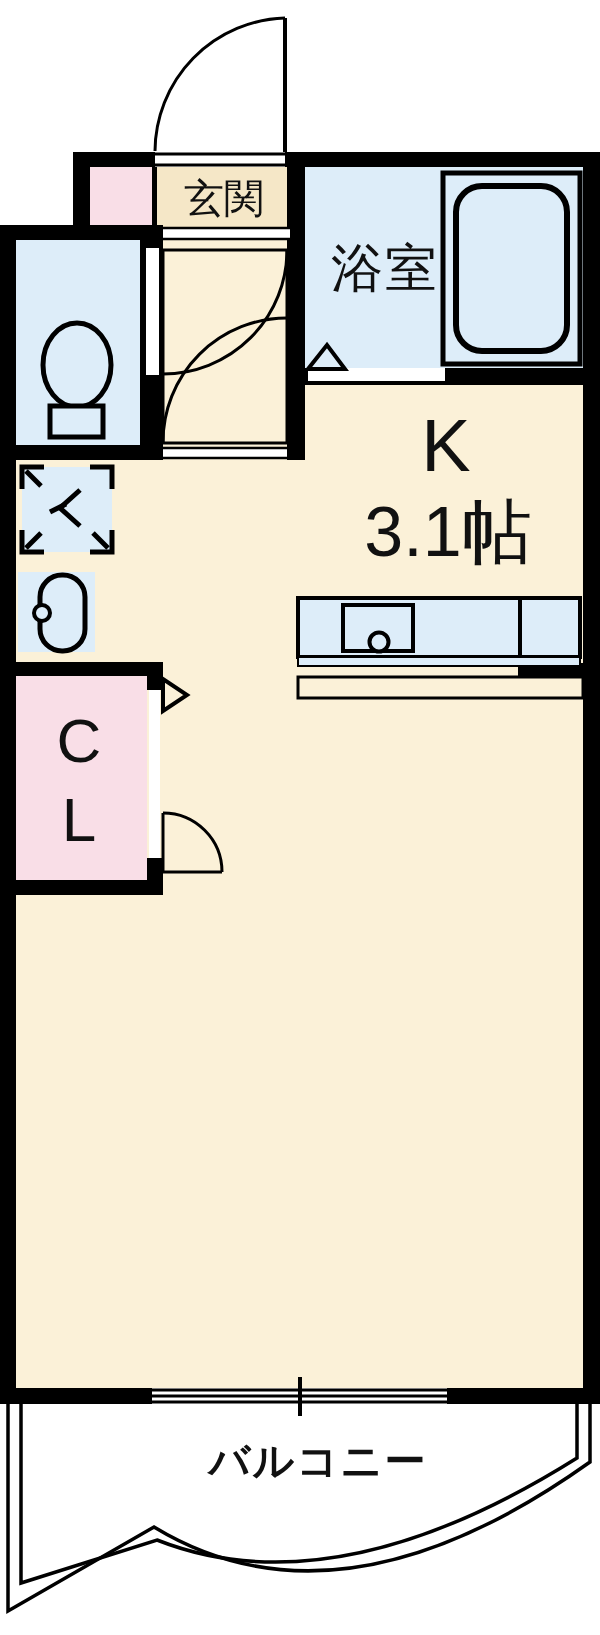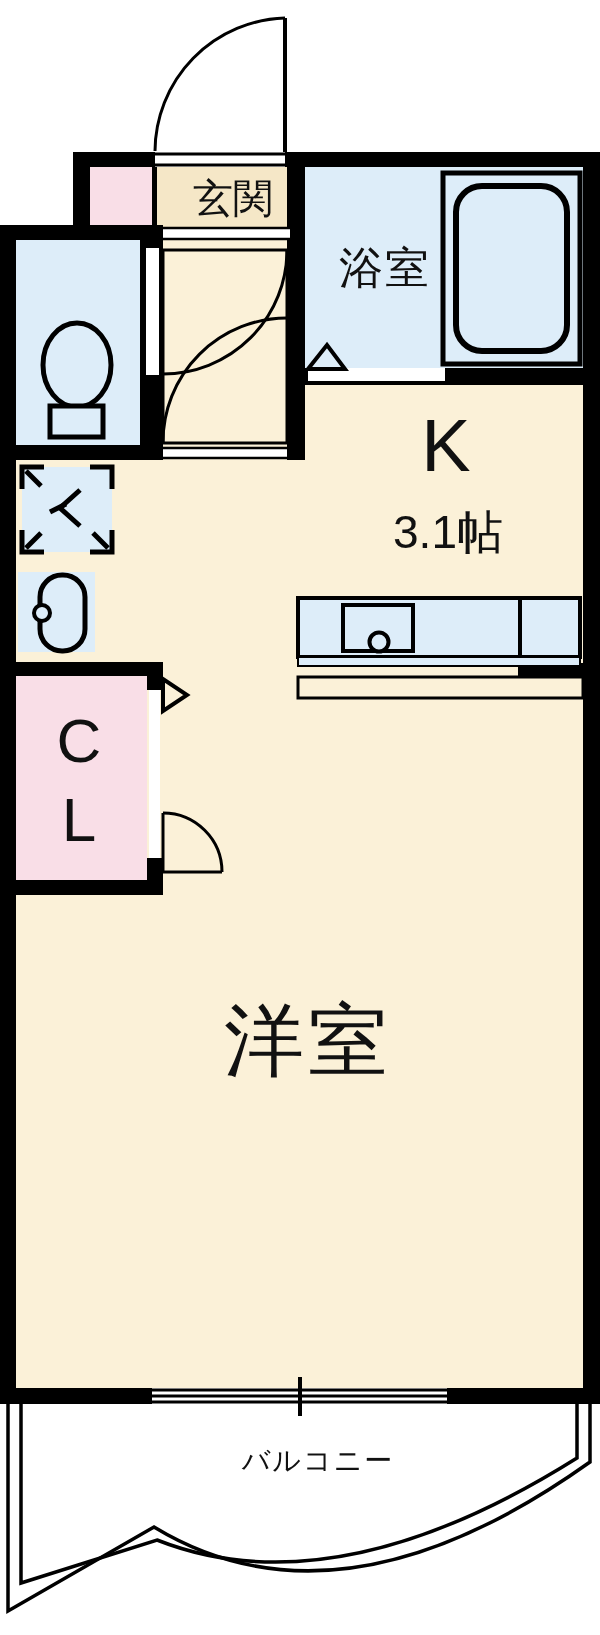--- a/index.html
+++ b/index.html
@@ -7,27 +7,27 @@
     --wall:#000000; --paper:#FFFFFF; --ink:#111111;
   }
   html,body{margin:0;padding:0;background:var(--paper);}
   #plan{position:relative;width:600px;height:1635px;background:var(--paper);
         font-family:"Liberation Sans",sans-serif;overflow:hidden;}
   #plan svg{position:absolute;left:0;top:0;}
   .lbl{position:absolute;transform:translate(-50%,-50%);color:var(--ink);
        white-space:nowrap;text-align:center;line-height:1;}
   .lbl-genkan{font-size:40px;}
   .lbl-wc{font-size:50px;letter-spacing:6px;}
-  .lbl-bath{font-size:44px;letter-spacing:2px;}
+  .lbl-bath{font-size:52px;letter-spacing:2px;}
   .lbl-k{font-size:74px;}
-  .lbl-ksize{font-size:46px;}
+  .lbl-ksize{font-size:70px;}
   .lbl-cl{font-size:62px;}
   .lbl-living{font-size:80px;letter-spacing:4px;}
   .lbl-lsize{font-size:74px;}
-  .lbl-balcony{font-size:28px;letter-spacing:2px;}
+  .lbl-balcony{font-size:41px;letter-spacing:2px;font-weight:bold;}
 </style>
 </head>
 <body>
 
 <div id="plan">
 <svg width="600" height="1635" viewBox="0 0 600 1635">
 
   <path d="M90,167 H583 V1388 H16 V240 H90 Z" style="fill:var(--cream)"></path>
 
   <rect x="157" y="167" width="130" height="61" style="fill:var(--genkan)"></rect>
@@ -117,21 +117,20 @@
   <rect x="152" y="1388" width="295" height="16" fill="#fff"></rect>
   <line x1="152" y1="1390" x2="447" y2="1390" stroke="#000" stroke-width="3"></line>
   <line x1="152" y1="1396" x2="447" y2="1396" stroke="#000" stroke-width="3"></line>
   <line x1="152" y1="1402" x2="447" y2="1402" stroke="#000" stroke-width="3"></line>
   <line x1="300" y1="1377" x2="300" y2="1416" stroke="#000" stroke-width="4"></line>
 
   <path d="M8,1404 L8,1611 L154,1527 Q340,1640 590,1462 L590,1404" fill="none" stroke="#000" stroke-width="3.5"></path>
   <path d="M21,1404 L21,1583 L157,1540 Q335,1610 577,1458 L577,1404" fill="none" stroke="#000" stroke-width="3.5"></path>
 </svg>
 
-  <div class="lbl lbl-genkan" style="left:233px;top:198px">玄関</div>
+  <div class="lbl lbl-genkan" style="left:224px;top:198px">玄関</div>
   <div class="lbl lbl-bath" style="left:385px;top:268px">浴室</div>
   <div class="lbl lbl-k" style="left:446px;top:446px">K</div>
   <div class="lbl lbl-ksize" style="left:448px;top:532px">3.1帖</div>
   <div class="lbl lbl-cl" style="left:79px;top:741px">C</div>
   <div class="lbl lbl-cl" style="left:79px;top:820px">L</div>
-  <div class="lbl lbl-living" style="left:308px;top:1041px">洋室</div>
   <div class="lbl lbl-balcony" style="left:318px;top:1461px">バルコニー</div>
 </div>
 
 </body></html>

